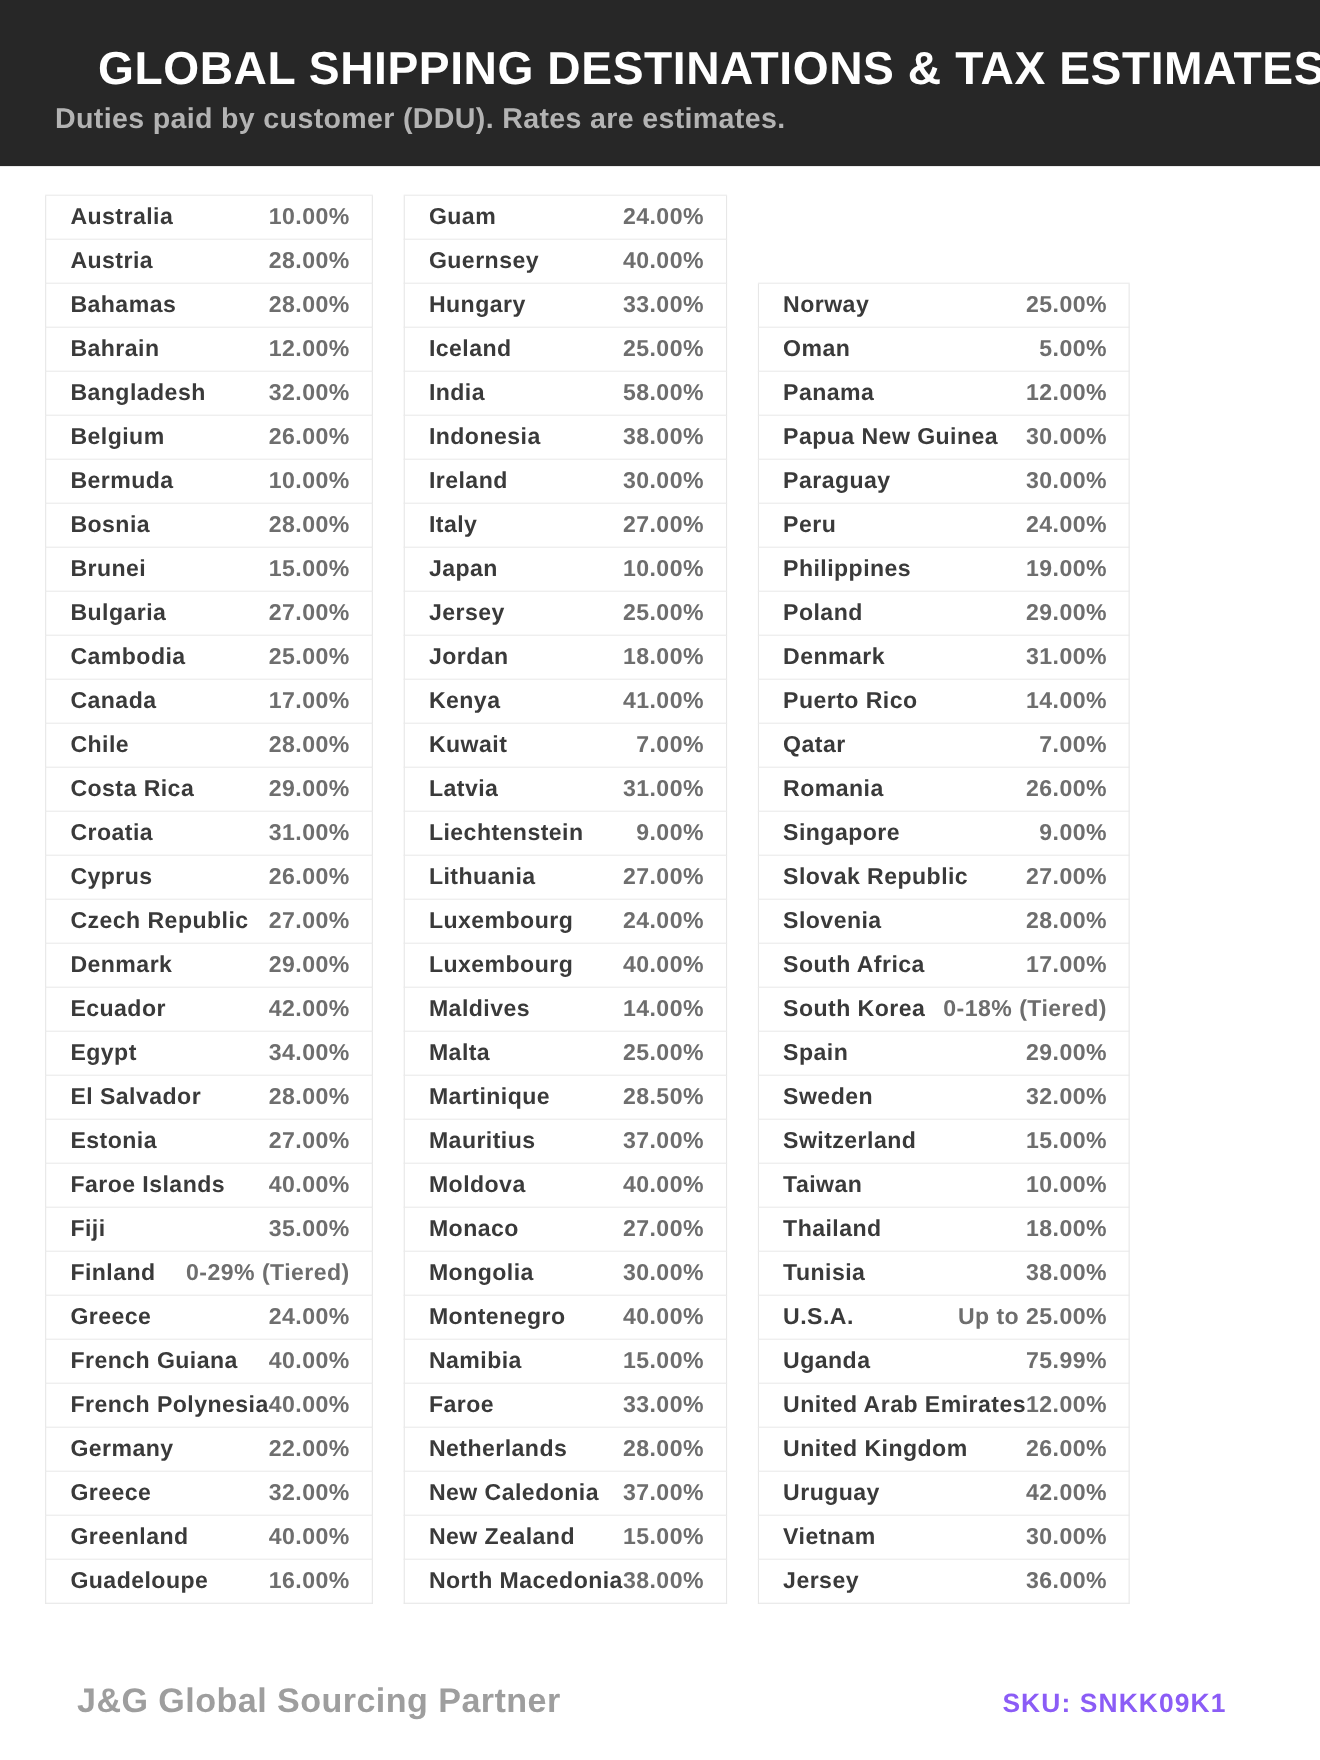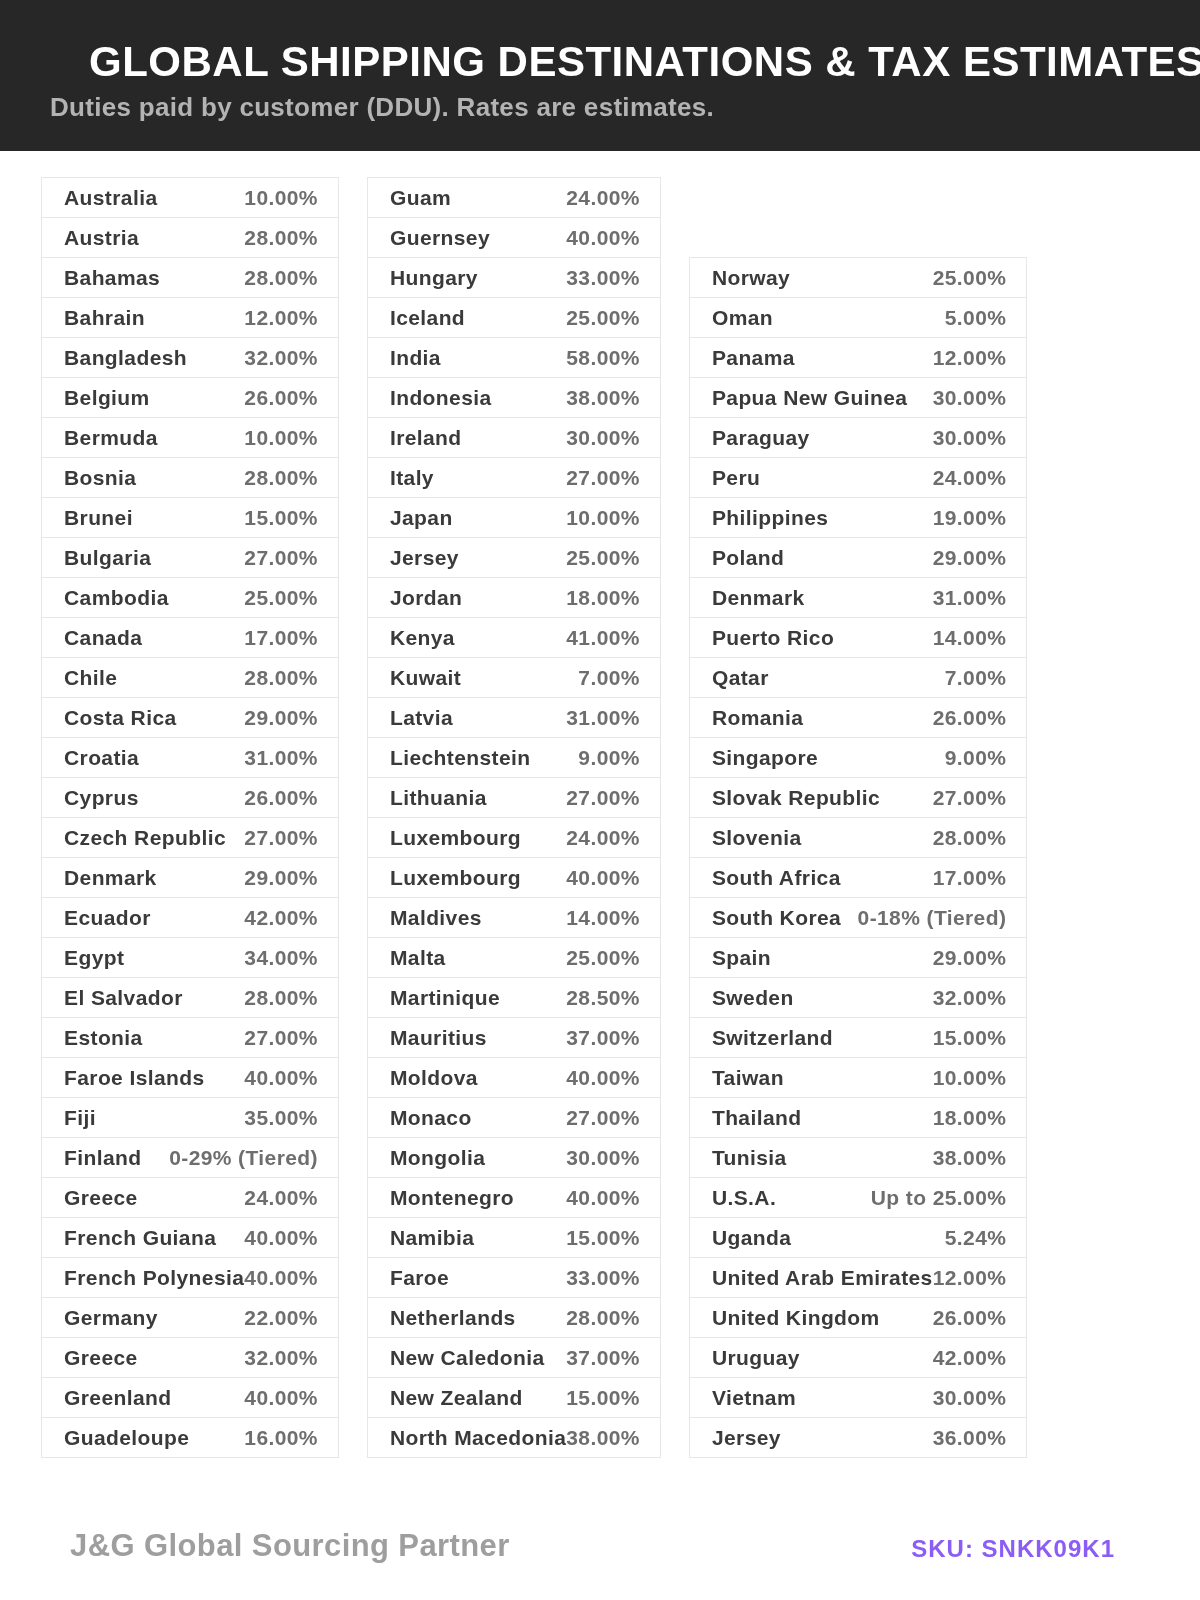--- a/index.html
+++ b/index.html
@@ -466,21 +466,21 @@
         <div class="row">
           <span class="country">Tunisia</span>
           <span class="rate">38.00%</span>
         </div>
         <div class="row">
           <span class="country">U.S.A.</span>
           <span class="rate">Up to 25.00%</span>
         </div>
         <div class="row">
           <span class="country">Uganda</span>
-          <span class="rate">5.24%</span>
+          <span class="rate">75.99%</span>
         </div>
         <div class="row">
           <span class="country">United Arab Emirates</span>
           <span class="rate">12.00%</span>
         </div>
         <div class="row">
           <span class="country">United Kingdom</span>
           <span class="rate">26.00%</span>
         </div>
         <div class="row">

